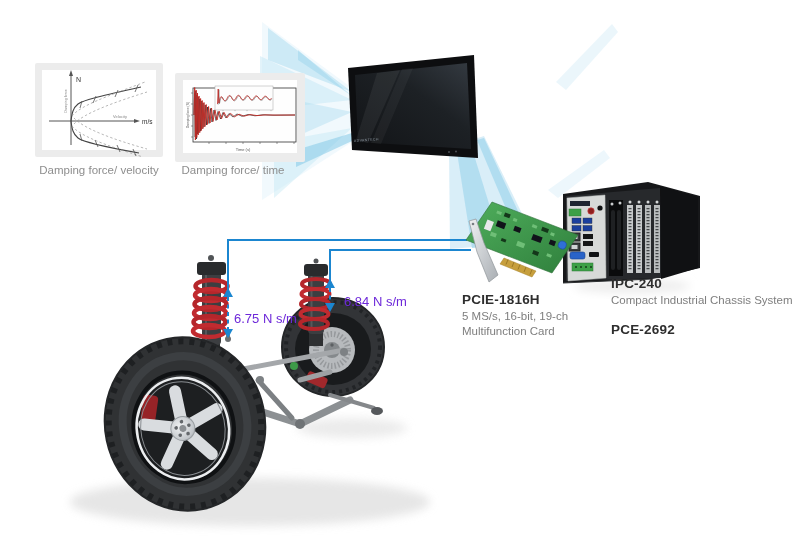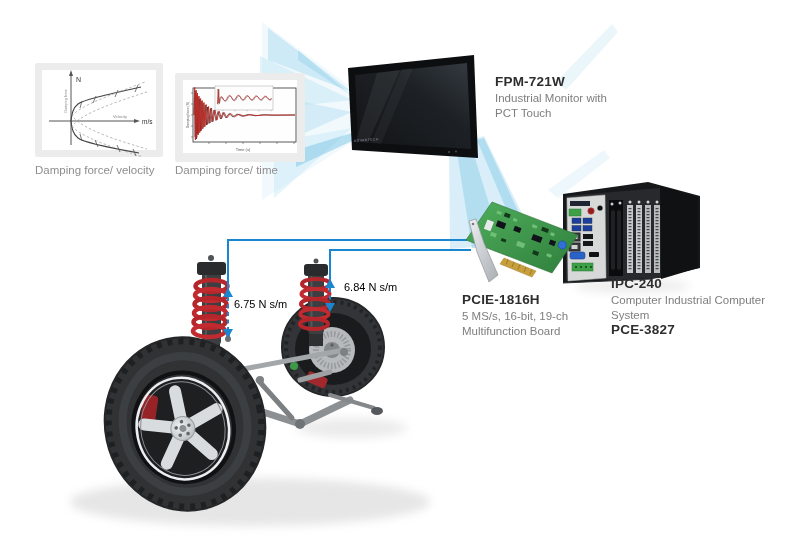--- a/index.html
+++ b/index.html
@@ -2,22 +2,22 @@
 <html><head>
 <meta charset="utf-8">
 <style>
   html,body{margin:0;padding:0;background:#fff;}
   #stage{position:relative;width:800px;height:548px;background:#ffffff;overflow:hidden;
          font-family:"Liberation Sans",sans-serif;}
   #art{position:absolute;left:0;top:0;}
   .label{position:absolute;}
   .model{font-size:13.5px;font-weight:bold;color:#2e2e2e;letter-spacing:.2px;margin:0 0 2px 0;}
   .desc{font-size:11.5px;color:#7e7e7e;line-height:15px;}
-  .caption{position:absolute;font-size:11.5px;color:#8e8e8e;}
-  .meas{position:absolute;font-size:11px;color:#000000;}
+  .caption{position:absolute;font-size:11.5px;color:#8e8e8e;text-align:center;}
+  .meas{position:absolute;font-size:13px;color:#6d28d9;margin-top:13px;}
   .chartcard{position:absolute;background:#ececec;border-radius:2px;}
   .chartcard svg{display:block;}
 </style>
 </head>
 <body>
 
 <div id="stage">
 
 <svg id="art" width="800" height="548" viewBox="0 0 800 548">
   <defs>
@@ -336,39 +336,34 @@
             <line x1="84" y1="37" x2="84" y2="38.2"></line>
             <line x1="96" y1="37" x2="96" y2="38.2"></line>
       </g>
     </g>
     <text x="68" y="77.5" font-size="4" fill="#555" text-anchor="middle">Time (s)</text>
     <text x="13.5" y="42" font-size="3.2" fill="#555" text-anchor="middle" transform="rotate(-90 13.5 42)">Damping force (N)</text>
   </svg>
 </div>
 
 <div class="caption" style="left:35px;top:164px;width:128px;">Damping force/ velocity</div>
-<div class="caption" style="left:175px;top:164px;width:130px;">Damping force/ time</div>
-
-<div class="label" style="left:495px;top:74px;">
-  <div class="model">FPM-721W</div>
-  <div class="desc">Industrial Monitor with</div>
-  <div class="desc">PCT Touch</div>
-</div>
+<div class="caption" style="left:168px;top:164px;width:130px;">Damping force/ time</div>
+
 
 <div class="label" style="left:462px;top:292px;">
   <div class="model">PCIE-1816H</div>
   <div class="desc">5 MS/s, 16-bit, 19-ch</div>
-  <div class="desc">Multifunction Board</div>
+  <div class="desc">Multifunction Card</div>
 </div>
 
 <div class="label" style="left:611px;top:276px;">
   <div class="model">IPC-240</div>
-  <div class="desc">Computer Industrial Computer System</div>
+  <div class="desc">Compact Industrial Chassis System</div>
 </div>
 
 <div class="label" style="left:611px;top:322px;">
-  <div class="model">PCE-3827</div>
+  <div class="model">PCE-2692</div>
 </div>
 
 <div class="meas" style="left:234px;top:298px;">6.75 N s/m</div>
 <div class="meas" style="left:344px;top:281px;">6.84 N s/m</div>
 
 </div>
 
 </body></html>

